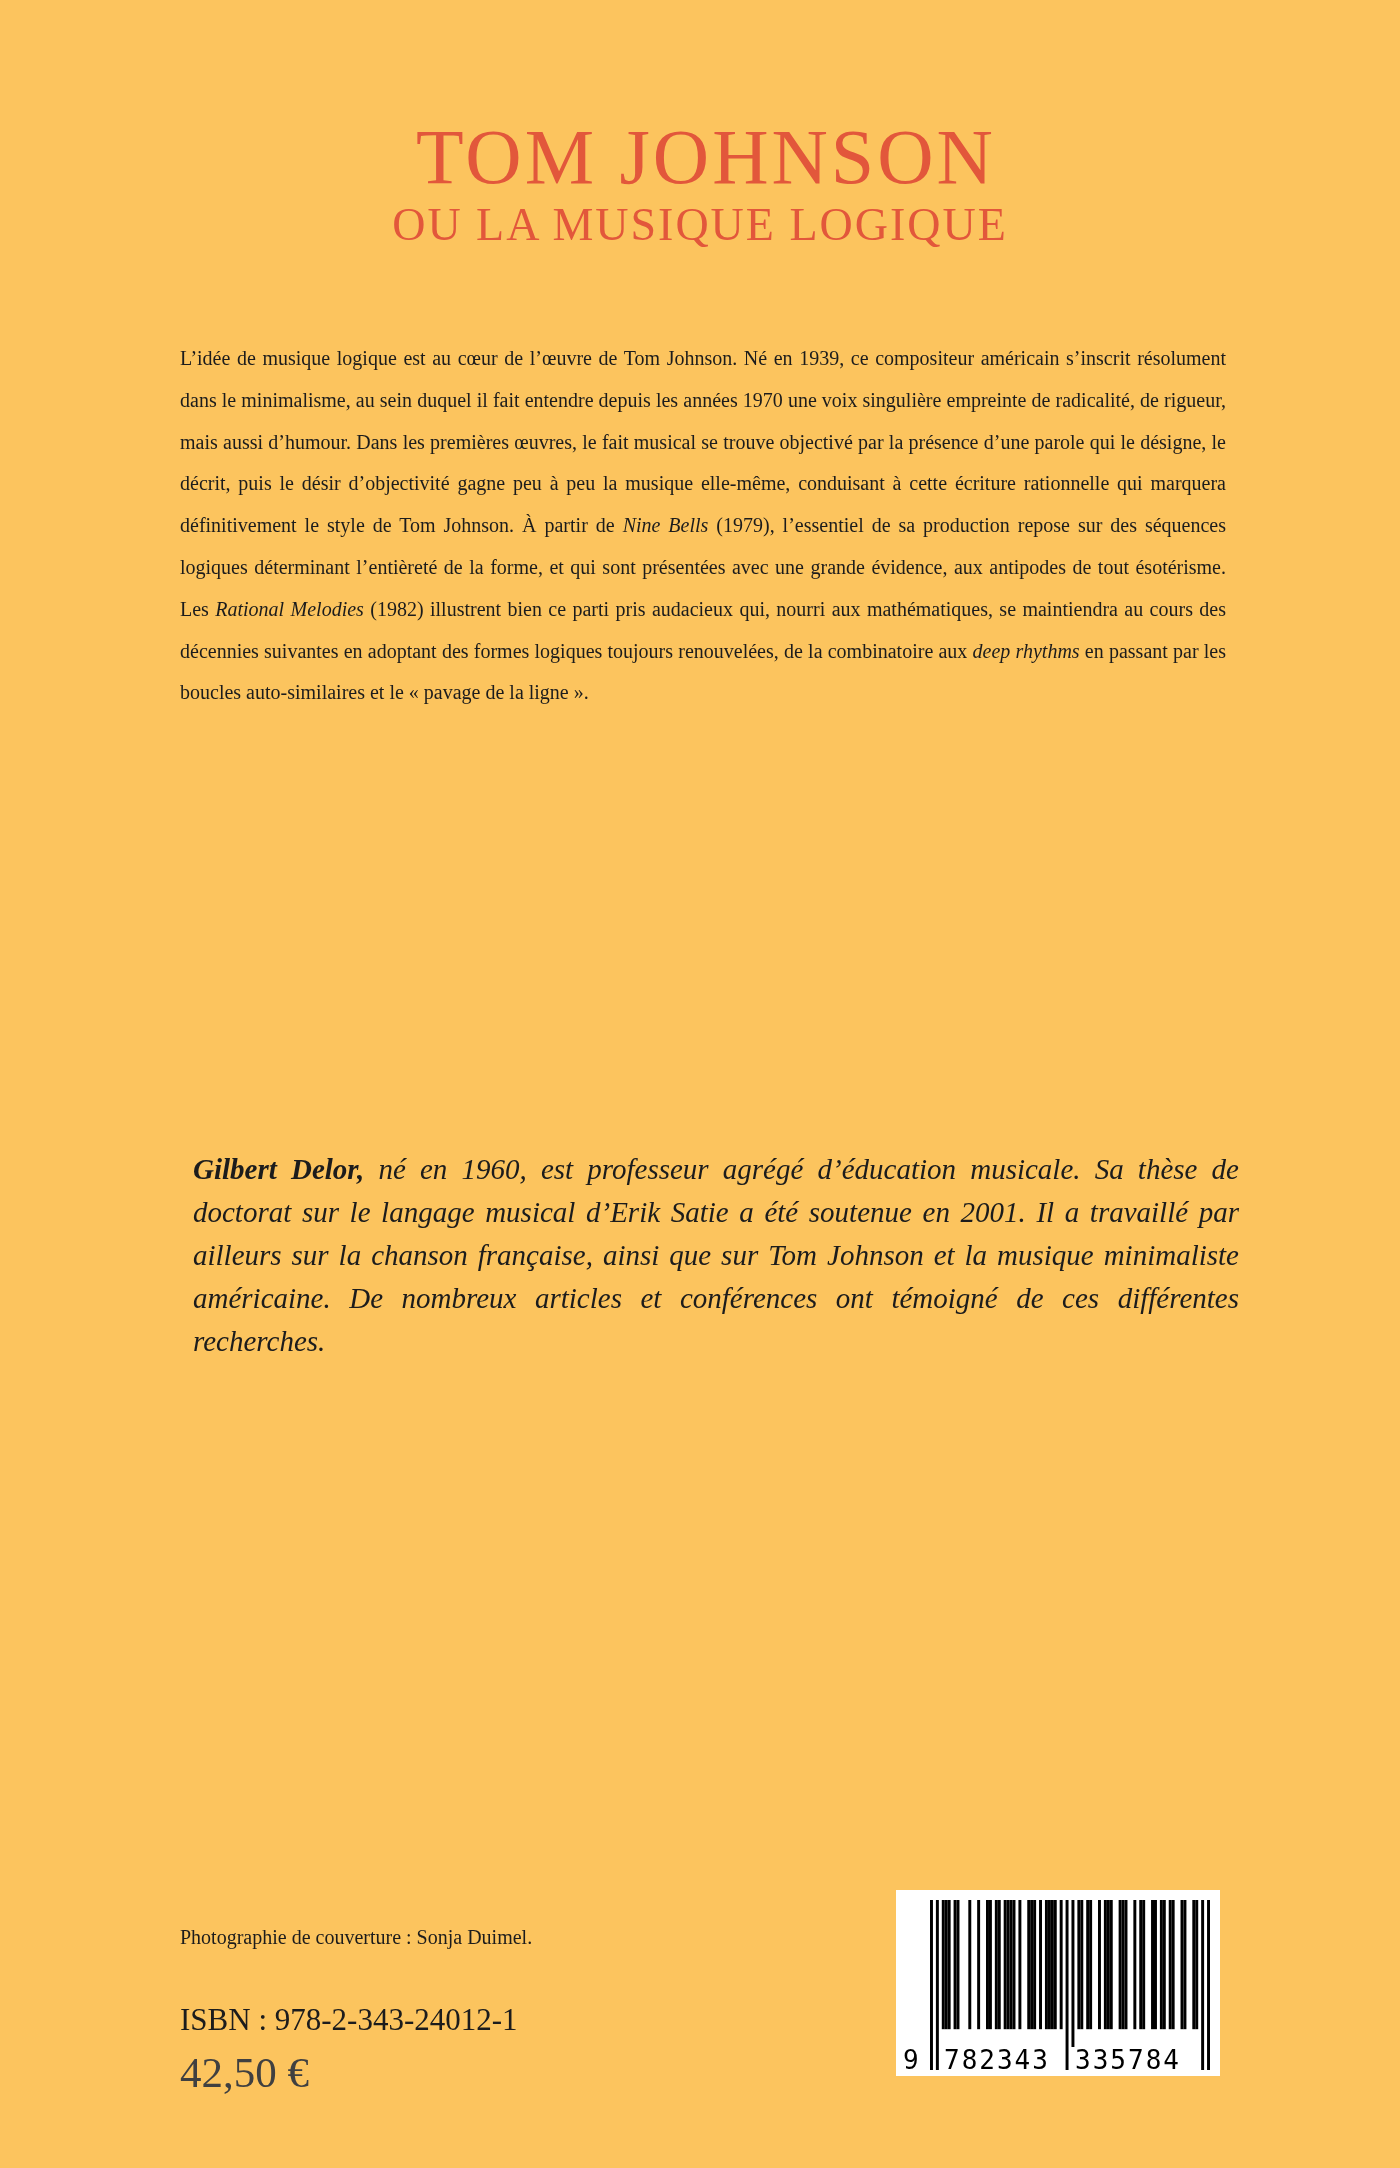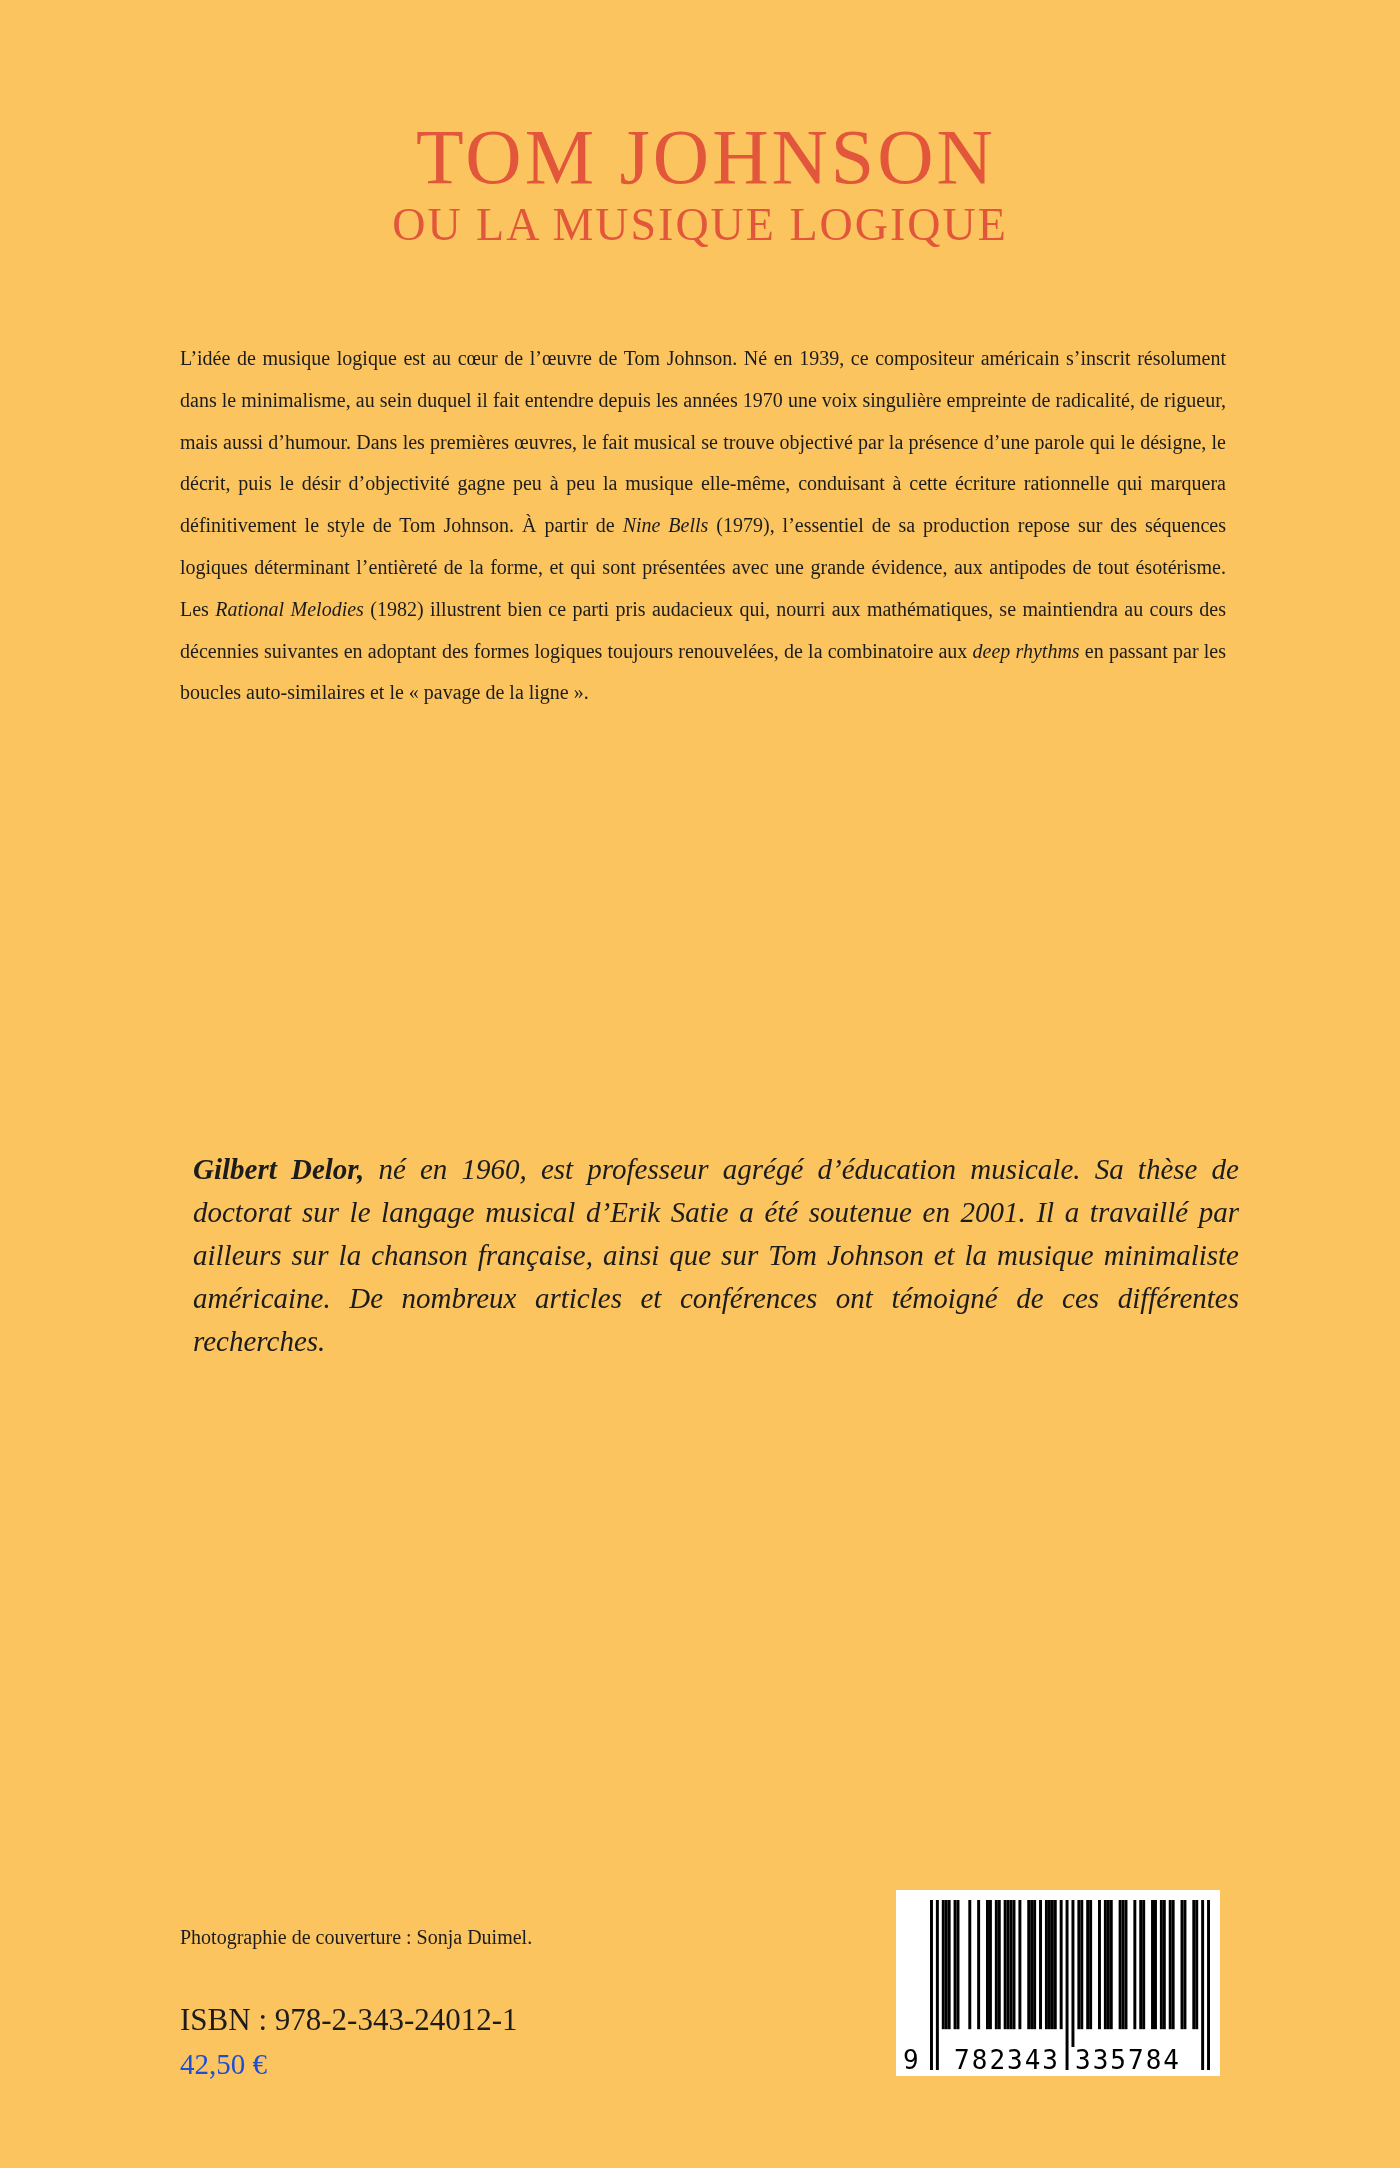--- a/index.html
+++ b/index.html
@@ -64,22 +64,22 @@
   .isbn {
     position: absolute;
     top: 2002px;
     left: 180px;
     font-size: 31px;
   }
   .price {
     position: absolute;
     top: 2048px;
     left: 180px;
-    font-size: 29px;
-    color: #1d4ed8;
+    font-size: 43px;
+    color: #404040;
   }
   .barcode {
     position: absolute;
     left: 896px;
     top: 1890px;
     width: 324px;
     height: 186px;
     background: #ffffff;
   }
   .barcode-bars {
@@ -93,21 +93,21 @@
   .barcode-digits span {
     position: absolute;
     bottom: 3px;
     font-family: "DejaVu Sans Mono", monospace;
     font-size: 26px;
     letter-spacing: 2px;
     color: #000;
     line-height: 1;
   }
   .bc-prefix { left: 7px; }
-  .bc-g1 { left: 48px; width: 116px; text-align: right; background: #fff; }
+  .bc-g1 { left: 48px; width: 116px; text-align: left; background: #fff; }
   .bc-g2 { left: 174px; width: 116px; text-align: center; background: #fff; }
 </style>
 </head>
 <body>
 
 <div class="page">
 
   <div class="title-block">
     <h1>TOM JOHNSON</h1>
     <h2>OU LA MUSIQUE LOGIQUE</h2>

